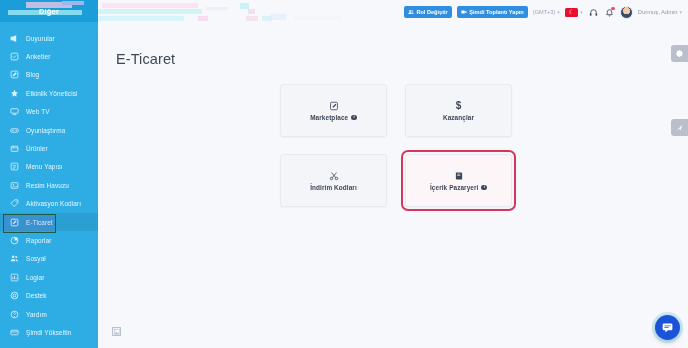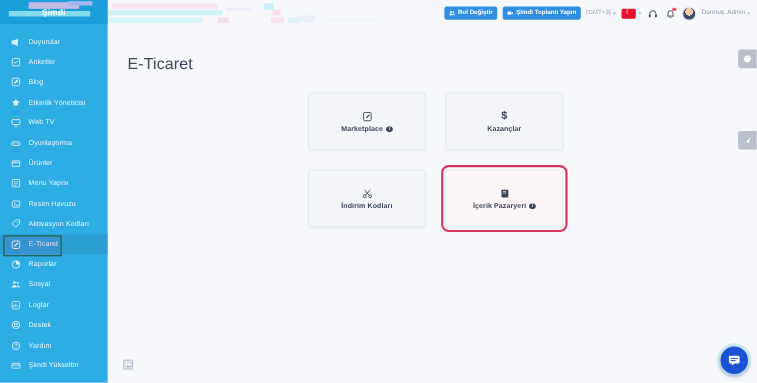--- a/index.html
+++ b/index.html
@@ -207,21 +207,21 @@
 <div id="app">
 
   <nav id="sidebar">
 
     <div id="sidebar-header">
       <svg class="glitch" style="left:0;top:0;" width="98" height="22" viewBox="0 0 98 22">
         <rect x="26" y="2" width="46" height="6" fill="#f6c8e6"></rect>
         <rect x="8" y="10" width="74" height="5" fill="#a8f0f4"></rect>
         <rect x="62" y="1" width="22" height="4" fill="#cdbdf2"></rect>
       </svg>
-      <span class="hdr-label">Şimdi</span>
+      <span class="hdr-label">Diğer</span>
     </div>
 
     <div id="sidebar-nav">
 
       <div class="nav-item">
         <span class="nav-ico">
             <svg viewBox="0 0 16 16">
               <path fill="currentColor" d="M1 5h3l7-3v12l-7-3H1z"></path>
             </svg>
           </span>

